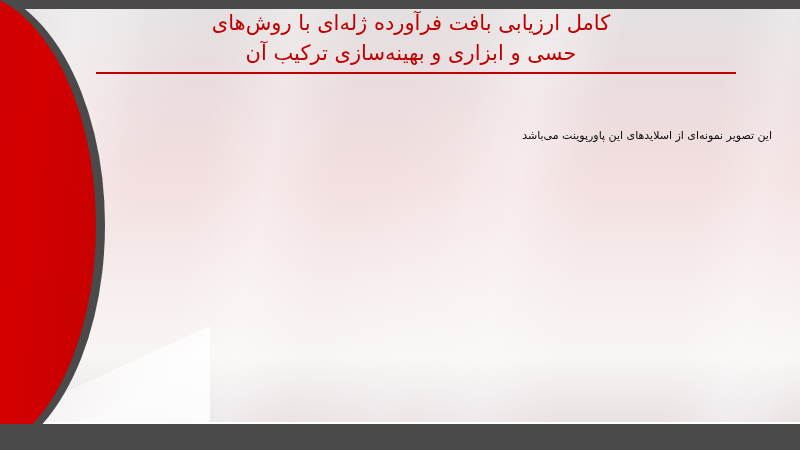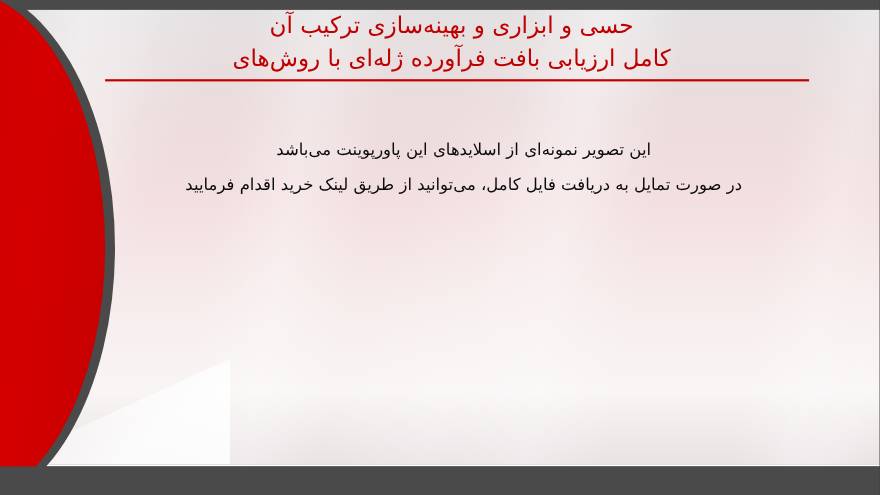--- a/index.html
+++ b/index.html
@@ -148,50 +148,48 @@
   .body-block {
     position: absolute;
     right: 28px;
     top: 120px;
     width: 700px;
     text-align: right;
     direction: rtl;
   }
   .body-line {
     color: #0a0a0a;
-    font-size: 15px;
+    font-size: 11px;
     line-height: 32px;
     white-space: nowrap;
     font-weight: normal;
-    text-align: center;
   }
 </style>
 </head>
 <body>
 
 <div class="slide">
 
   <div class="bar-top"></div>
 
   <div class="panel">
     <div class="panel-sheen"></div>
     <div class="wedge"></div>
   </div>
 
   <div class="ellipse-wrap">
     <div class="ellipse-outline"></div>
     <div class="ellipse-fill"></div>
   </div>
 
   <div class="title-block">
+    <div class="title-line">کامل ارزیابی بافت فرآورده ژله‌ای با روش‌های</div>
     <div class="title-line">حسی و ابزاری و بهینه‌سازی ترکیب آن</div>
-    <div class="title-line">کامل ارزیابی بافت فرآورده ژله‌ای با روش‌های</div>
   </div>
   <div class="title-rule"></div>
 
   <div class="body-block">
     <div class="body-line">این تصویر نمونه‌ای از اسلایدهای این پاورپوینت می‌باشد</div>
-    <div class="body-line">در صورت تمایل به دریافت فایل کامل، می‌توانید از طریق لینک خرید اقدام فرمایید</div>
   </div>
 
   <div class="bar-bottom"></div>
 
 </div>
 
 </body></html>

